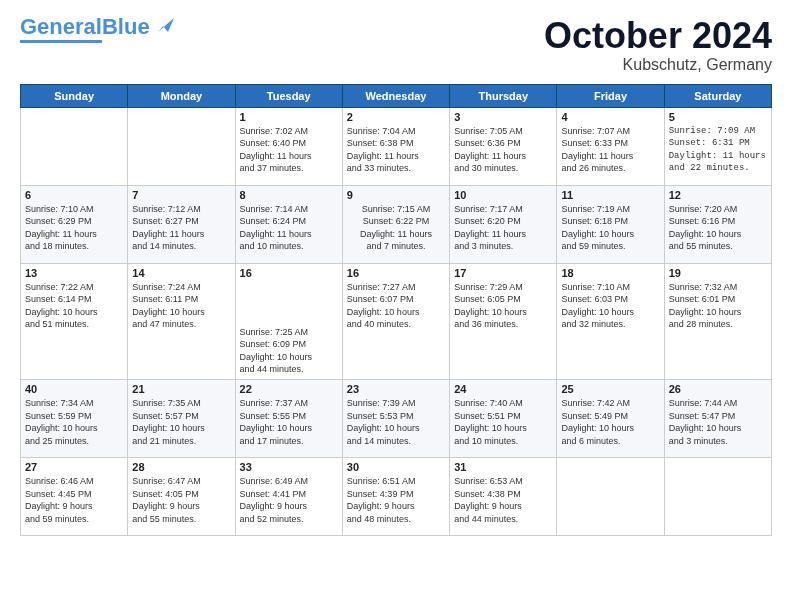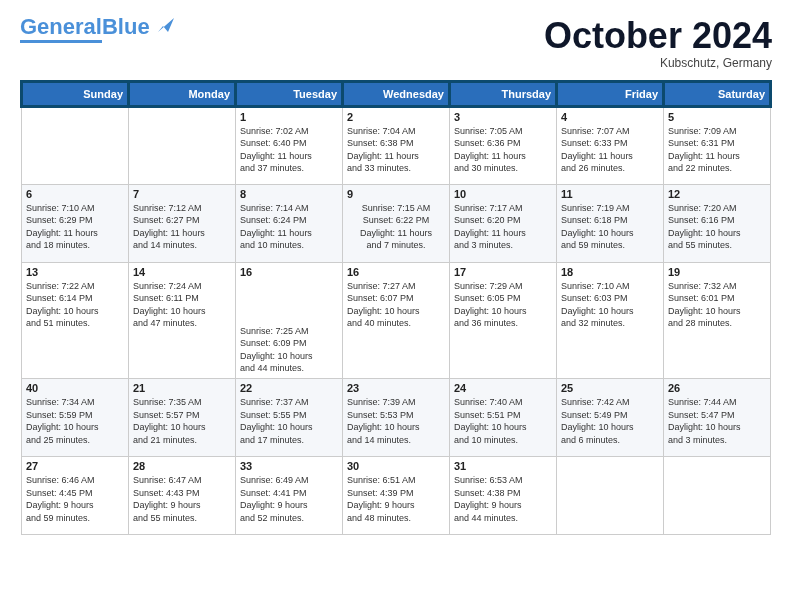--- a/index.html
+++ b/index.html
@@ -37,37 +37,37 @@
     .title-block {
       text-align: right;
     }
     .title-block h1 {
       font-size: 36px;
       font-weight: bold;
       color: #0f172a;
       line-height: 1.1;
     }
     .title-block h2 {
-      font-size: 12px;
+      font-size: 16px;
       font-weight: normal;
       color: #444;
     }
     table {
       width: 100%;
       border-collapse: collapse;
       table-layout: fixed;
     }
     thead tr th {
       background: #2a6ebb;
       color: #fff;
       font-size: 11px;
       font-weight: bold;
       padding: 5px 4px;
-      text-align: right;
-      border: 3px solid #0c4a6e;
+      text-align: center;
+      border: 1px solid #0c4a6e;
     }
     tbody tr td {
       border: 1px solid #ccc;
       vertical-align: top;
       padding: 3px 4px;
       font-size: 9.5px;
       color: #222;
       height: 78px;
     }
     tbody tr:nth-child(even) td {
@@ -149,21 +149,21 @@
           </td>
           <td>
             <span class="day-num">4</span>
             <div class="cell-text" style="white-space: pre-line;">Sunrise: 7:07 AM
 Sunset: 6:33 PM
 Daylight: 11 hours
 and 26 minutes.</div>
           </td>
           <td>
             <span class="day-num">5</span>
-            <div class="cell-text" style="white-space: pre-line;">Sunrise: 7:09 AM
+            <div class="cell-text" style="white-space: pre-line; font-family: Liberation Mono, monospace;">Sunrise: 7:09 AM
 Sunset: 6:31 PM
 Daylight: 11 hours
 and 22 minutes.</div>
           </td>
         </tr>
         <tr>
           <td>
             <span class="day-num">6</span>
             <div class="cell-text" style="white-space: pre-line;">Sunrise: 7:10 AM
 Sunset: 6:29 PM
@@ -319,21 +319,21 @@
           <td>
             <span class="day-num">27</span>
             <div class="cell-text" style="white-space: pre-line;">Sunrise: 6:46 AM
 Sunset: 4:45 PM
 Daylight: 9 hours
 and 59 minutes.</div>
           </td>
           <td>
             <span class="day-num">28</span>
             <div class="cell-text" style="white-space: pre-line;">Sunrise: 6:47 AM
-Sunset: 4:43 PM
+Sunset: 4:05 PM
 Daylight: 9 hours
 and 55 minutes.</div>
           </td>
           <td>
             <span class="day-num">33</span>
             <div class="cell-text" style="white-space: pre-line;">Sunrise: 6:49 AM
 Sunset: 4:41 PM
 Daylight: 9 hours
 and 52 minutes.</div>
           </td>

